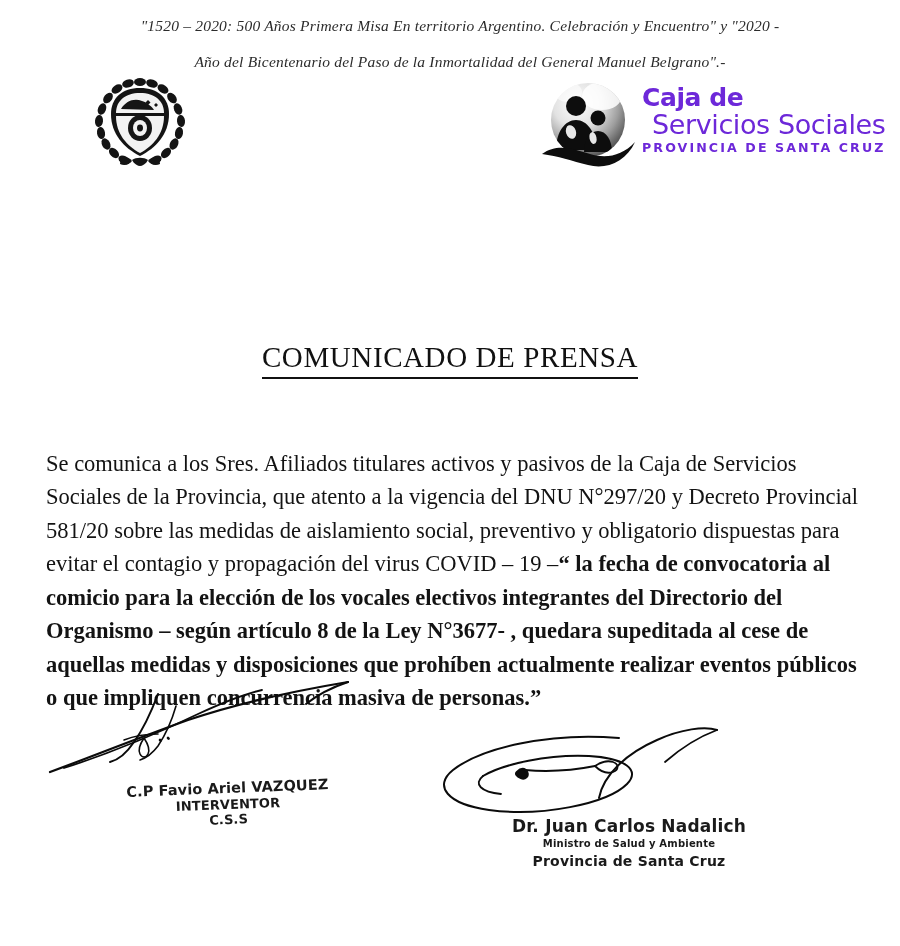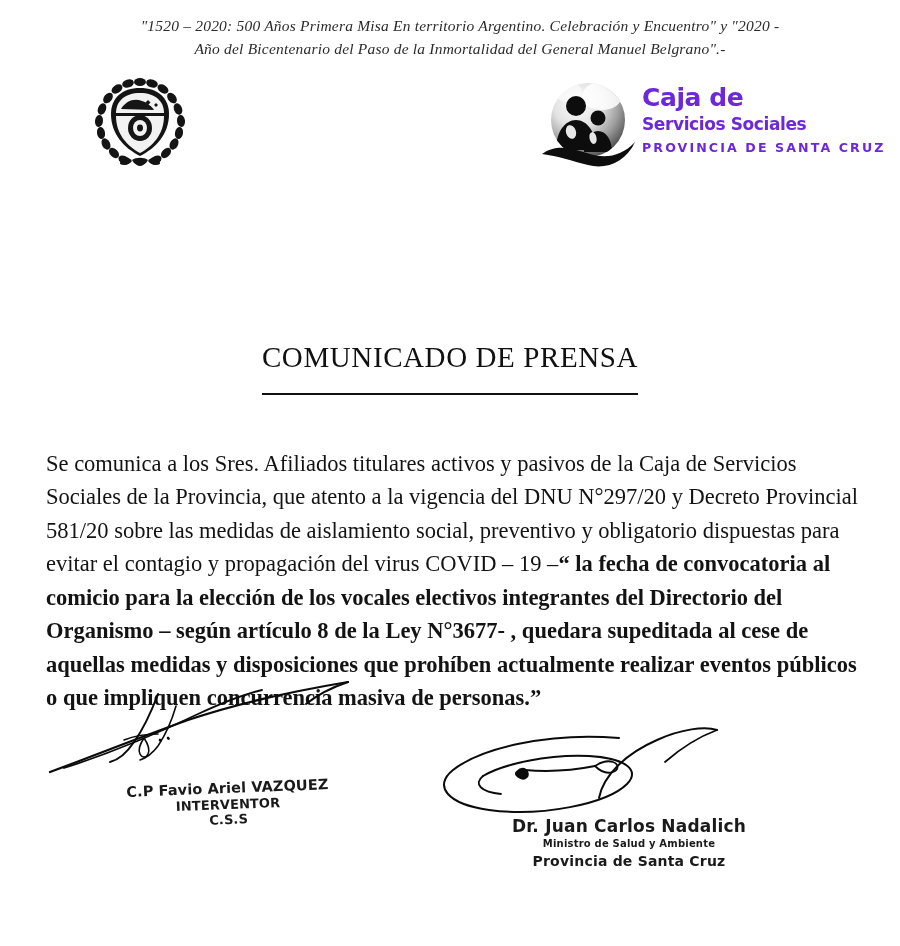--- a/index.html
+++ b/index.html
@@ -29,21 +29,21 @@
     width: 680px;
     text-align: center;
     font-family: "Liberation Serif", serif;
     font-style: italic;
     font-size: 15.5px;
     line-height: 23px;
     color: #2b2b2b;
     letter-spacing: 0.2px;
   }
   .doc-header .hl1 { display: block; white-space: nowrap; }
-  .doc-header .hl2 { display: block; white-space: nowrap; }
+  .doc-header .hl2 { display: block; white-space: nowrap; margin-top: 13px; }
 
   
   .coat-of-arms {
     position: absolute;
     left: 88px;
     top: 72px;
     width: 104px;
     height: 104px;
   }
 
@@ -69,24 +69,25 @@
   }
   .logo-line1 {
     display: block;
     font-size: 25px;
     font-weight: bold;
     line-height: 27px;
     letter-spacing: -0.4px;
   }
   .logo-line2 {
     display: block;
-    font-size: 17px;
-    font-weight: bold;
+    font-size: 27px;
+    font-weight: normal;
     line-height: 27px;
     letter-spacing: -0.4px;
+    text-align: right;
   }
   .logo-line3 {
     display: block;
     font-size: 12.6px;
     font-weight: bold;
     line-height: 17px;
     letter-spacing: 2.1px;
     margin-top: 1px;
   }
 
@@ -98,21 +99,21 @@
     width: 900px;
     text-align: center;
   }
   .doc-title span {
     font-family: "Liberation Serif", serif;
     font-size: 29px;
     font-weight: normal;
     letter-spacing: 0.6px;
     color: #111111;
     border-bottom: 2px solid #111111;
-    padding-bottom: 20px;
+    padding-bottom: 4px;
   }
 
   
   .doc-body {
     position: absolute;
     top: 424px;
     left: 46px;
     width: 812px;
     font-family: "Liberation Serif", serif;
     font-size: 22.5px;

